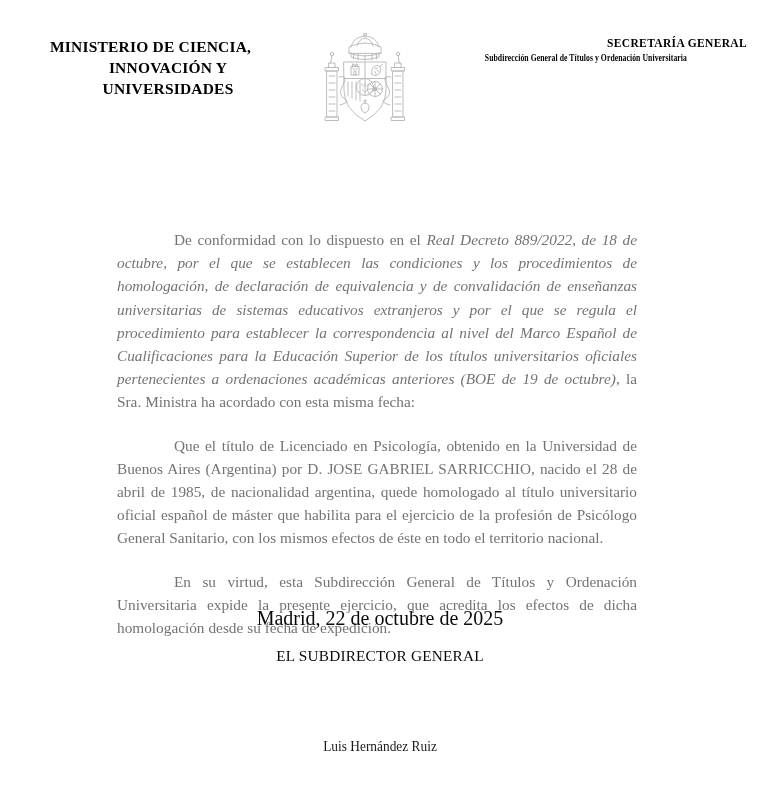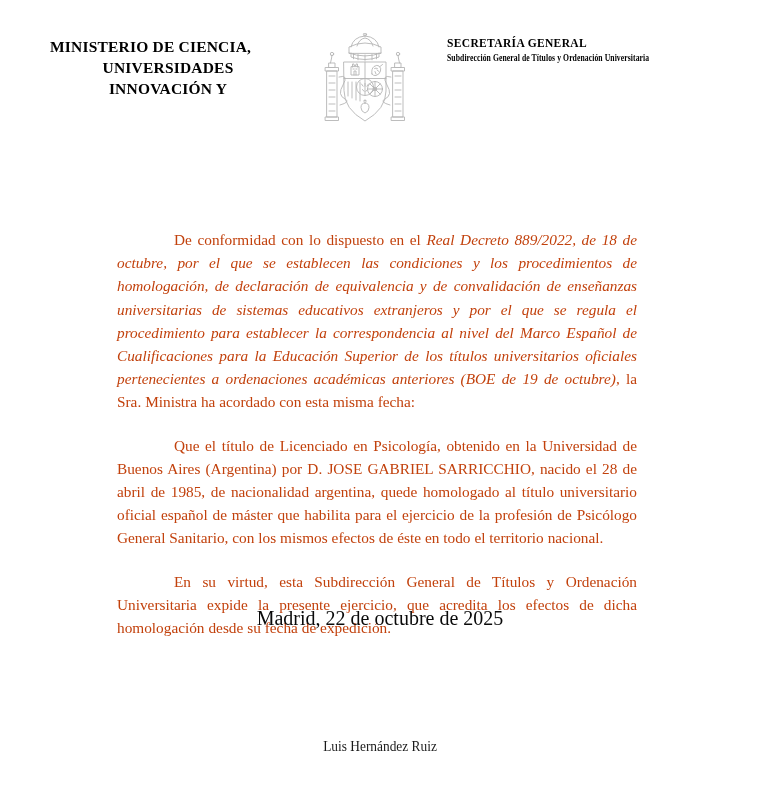--- a/index.html
+++ b/index.html
@@ -60,20 +60,21 @@
     width: 104px;
     height: 100px;
   }
   .crest-block svg { display: block; }
 
   .secretariat-block {
     position: absolute;
     left: 447px;
     top: 37px;
     width: 300px;
+    text-align: right;
   }
   .sec-line {
     font-family: "Liberation Serif", "DejaVu Serif", serif;
     font-weight: bold;
     font-size: 11.5px;
     letter-spacing: 0.35px;
     line-height: 13.5px;
     color: #000;
     white-space: nowrap;
   }
@@ -97,21 +98,21 @@
     top: 228px;
     width: 527px;
   }
 
   p.para {
     margin: 0 7px 20px 0;
     font-size: 15.3px;
     line-height: 23.2px;
     text-align: justify;
     text-indent: 57px;
-    color: #c2410c;
+    color: #737373;
     word-spacing: 0.1px;
   }
   p.para:last-of-type { margin-bottom: 0; }
 
   .it { font-style: italic; }
   .bd { font-weight: normal; }
 
   
   .sig-date {
     position: absolute;
@@ -149,22 +150,22 @@
 </style>
 </head>
 <body>
 
 <div class="page">
 
   <div class="header">
 
     <div class="ministry-block">
       <div class="ministry-line l1">MINISTERIO DE CIENCIA,</div>
+      <div class="ministry-line l2">INNOVACIÓN Y</div>
       <div class="ministry-line l3">UNIVERSIDADES</div>
-      <div class="ministry-line l2">INNOVACIÓN Y</div>
     </div>
 
     <div class="crest-block">
       <svg width="104" height="100" viewBox="0 0 104 100" fill="none" stroke="#b5b5b5" stroke-width="0.9" stroke-linejoin="round" stroke-linecap="round">
 
         <path d="M36 20 L36 14 Q52 6 68 14 L68 20 Z"></path>
         <path d="M36 20 Q52 26 68 20"></path>
         <path d="M38 14 Q40 4 52 3 Q64 4 66 14"></path>
         <path d="M44 13 Q46 6 52 5 Q58 6 60 13"></path>
         <path d="M52 3 L52 0.5"></path>
@@ -230,15 +231,16 @@
   <div class="body-area">
 
     <p class="para"><span>De conformidad con lo dispuesto en el </span><span class="it">Real Decreto 889/2022, de 18 de octubre, por el que se establecen las condiciones y los procedimientos de homologación, de declaración de equivalencia y de convalidación de enseñanzas universitarias de sistemas educativos extranjeros y por el que se regula el procedimiento para establecer la correspondencia al nivel del Marco Español de Cualificaciones para la Educación Superior de los títulos universitarios oficiales pertenecientes a ordenaciones académicas anteriores (BOE de 19 de octubre)</span><span>, la Sra. Ministra ha acordado con esta misma fecha:</span></p>
 
     <p class="para"><span>Que el título de Licenciado en Psicología, obtenido en la Universidad de Buenos Aires (Argentina) por D. JOSE GABRIEL SARRICCHIO, nacido el 28 de abril de 1985, de nacionalidad argentina, quede </span><span class="bd">homologado</span><span> al título universitario oficial español de máster que habilita para el ejercicio de la profesión de Psicólogo General Sanitario, con los mismos efectos de éste en todo el territorio nacional.</span></p>
 
     <p class="para"><span>En su virtud, esta Subdirección General de Títulos y Ordenación Universitaria expide la presente </span><span class="bd">ejercicio</span><span>, que acredita los efectos de dicha homologación desde su fecha de expedición.</span></p>
   </div>
 
   <div class="sig-date">Madrid, 22 de octubre de 2025</div>
+  <div class="sig-title">EL SUBDIRECTOR GENERAL</div>
   <div class="sig-name">Luis Hernández Ruiz</div>
 
 </div>
 
 </body></html>

